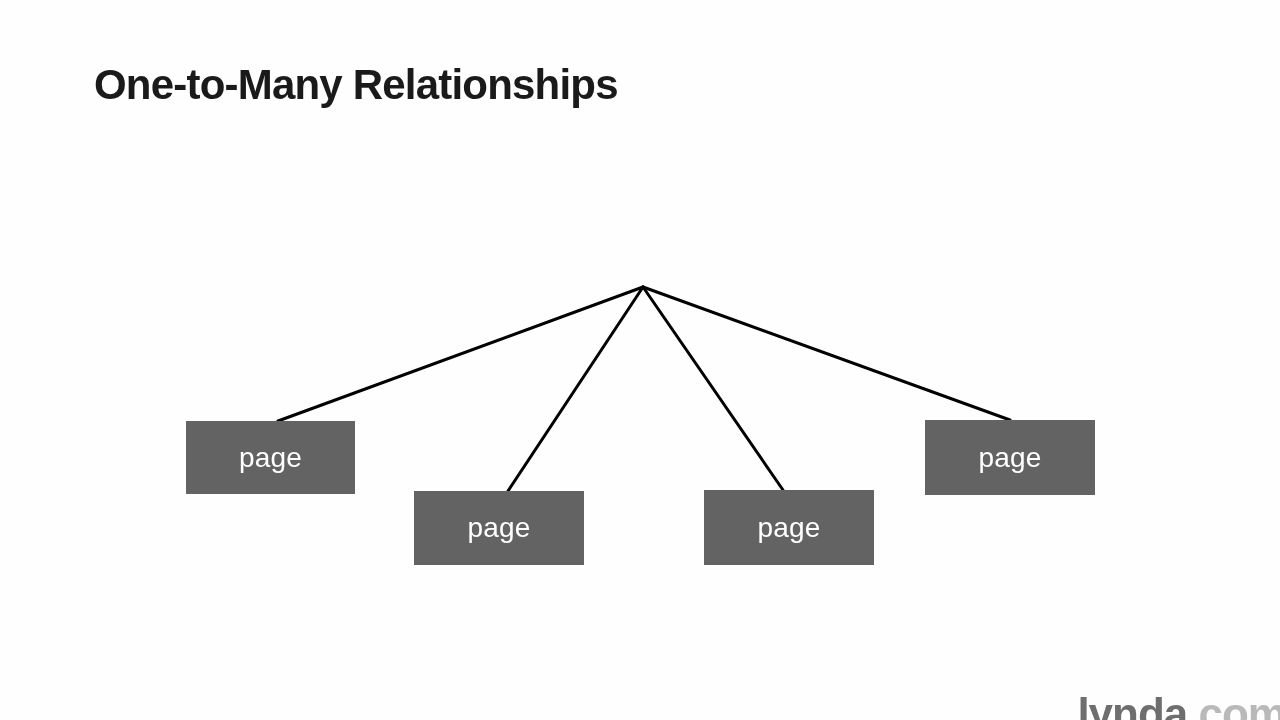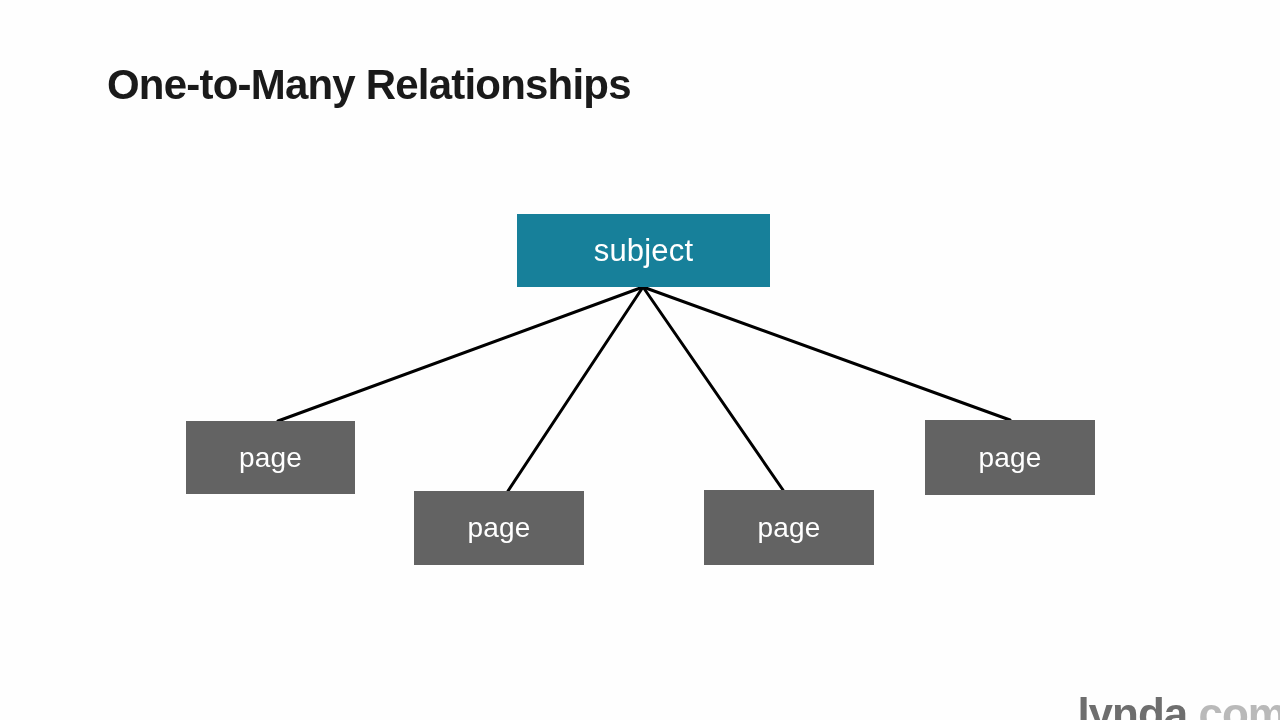--- a/index.html
+++ b/index.html
@@ -15,21 +15,21 @@
   }
   #slide {
     position: relative;
     width: 1280px;
     height: 720px;
     background: #fefefe;
     overflow: hidden;
   }
   #slide-title {
     position: absolute;
-    left: 107px;
+    left: 94px;
     top: 64px;
     font-family: "Liberation Sans", sans-serif;
     font-size: 42px;
     font-weight: bold;
     letter-spacing: -0.8px;
     color: #1a1a1a;
     white-space: nowrap;
     line-height: 1.0;
   }
   #diagram {
@@ -91,23 +91,20 @@
 
   <div id="diagram">
 
     <svg id="connector-layer" viewBox="0 0 1280 720" width="1280" height="720" xmlns="http://www.w3.org/2000/svg">
       <line x1="643" y1="287" x2="278" y2="421" stroke="#000000" stroke-width="3" stroke-linecap="round"></line>
       <line x1="643" y1="287" x2="508" y2="491" stroke="#000000" stroke-width="3" stroke-linecap="round"></line>
       <line x1="643" y1="287" x2="783" y2="490" stroke="#000000" stroke-width="3" stroke-linecap="round"></line>
       <line x1="643" y1="287" x2="1010" y2="420" stroke="#000000" stroke-width="3" stroke-linecap="round"></line>
     </svg>
 
-    <div class="node node-root" id="node-root" style="left: 517px; top: 214px; width: 253px; height: 73px; background: rgb(23, 128, 154); color: rgb(255, 255, 255);">
-      <span>subject</span>
-    </div>
 
     <div class="node node-leaf" id="node-page-0" style="left: 186px; top: 421px; width: 169px; height: 73px; background: rgb(99, 99, 99); color: rgb(255, 255, 255);">
       <span>page</span>
     </div>
 
     <div class="node node-leaf" id="node-page-1" style="left: 414px; top: 491px; width: 170px; height: 74px; background: rgb(99, 99, 99); color: rgb(255, 255, 255);">
       <span>page</span>
     </div>
 
     <div class="node node-leaf" id="node-page-2" style="left: 704px; top: 490px; width: 170px; height: 75px; background: rgb(99, 99, 99); color: rgb(255, 255, 255);">

